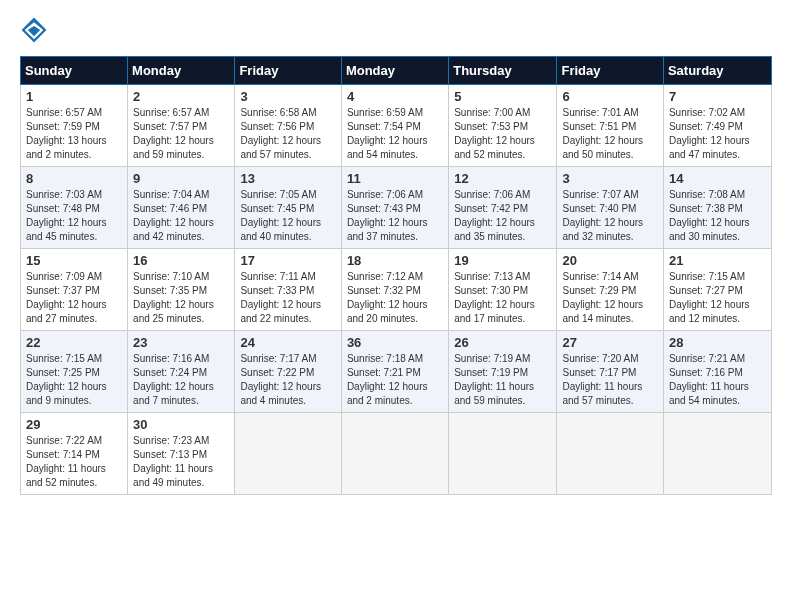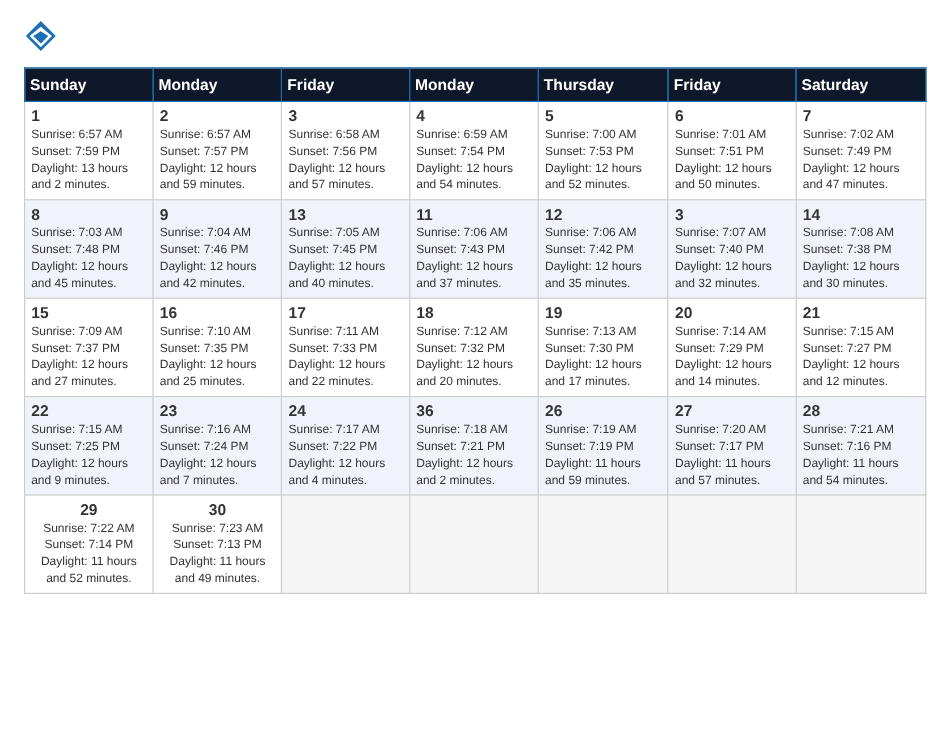--- a/index.html
+++ b/index.html
@@ -87,21 +87,20 @@
     .day-info {
       font-size: 10px;
       color: #333;
       line-height: 1.4;
     }
     .empty-cell {
       background: #f5f5f5 !important;
     }
     .last-row td {
       height: 68px;
-      text-align: center;
     }
   </style>
 </head>
 <body>
 
 <div class="page">
   <div class="header">
     <div class="logo">
       <svg class="logo-icon" viewBox="0 0 36 36">
         <polygon points="18,2 34,18 18,34 2,18" fill="#1a6fb5"></polygon>

